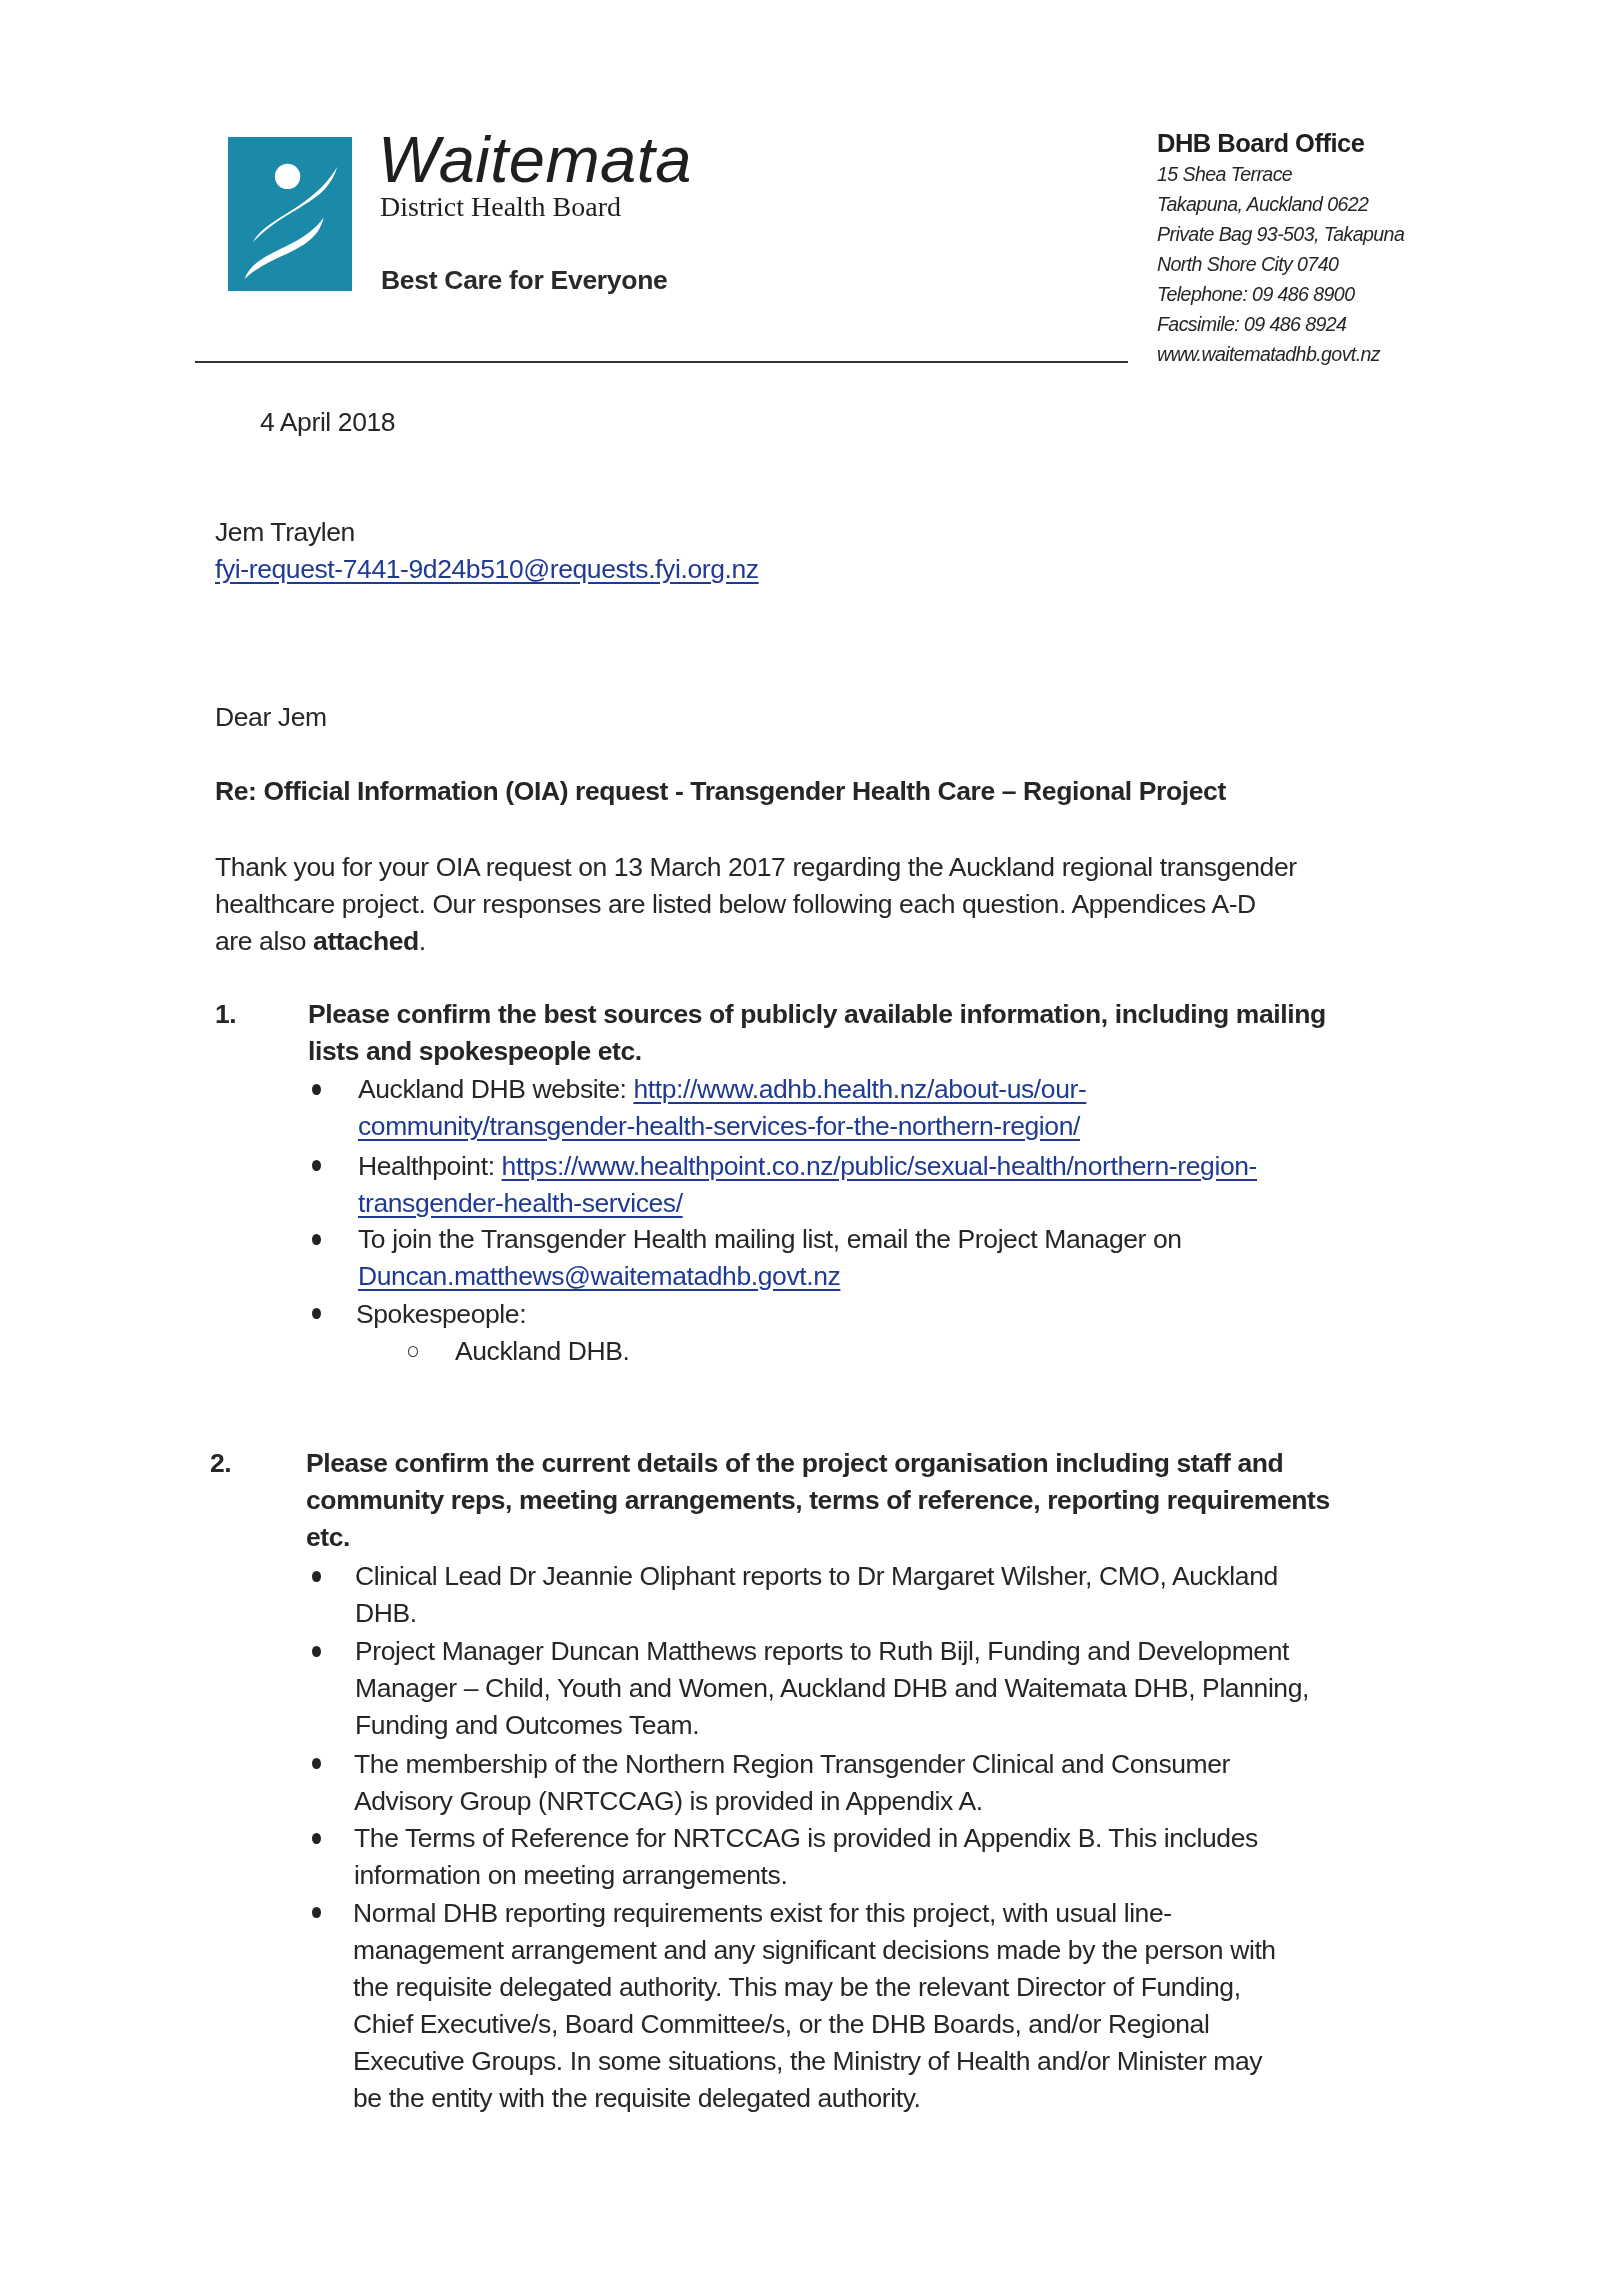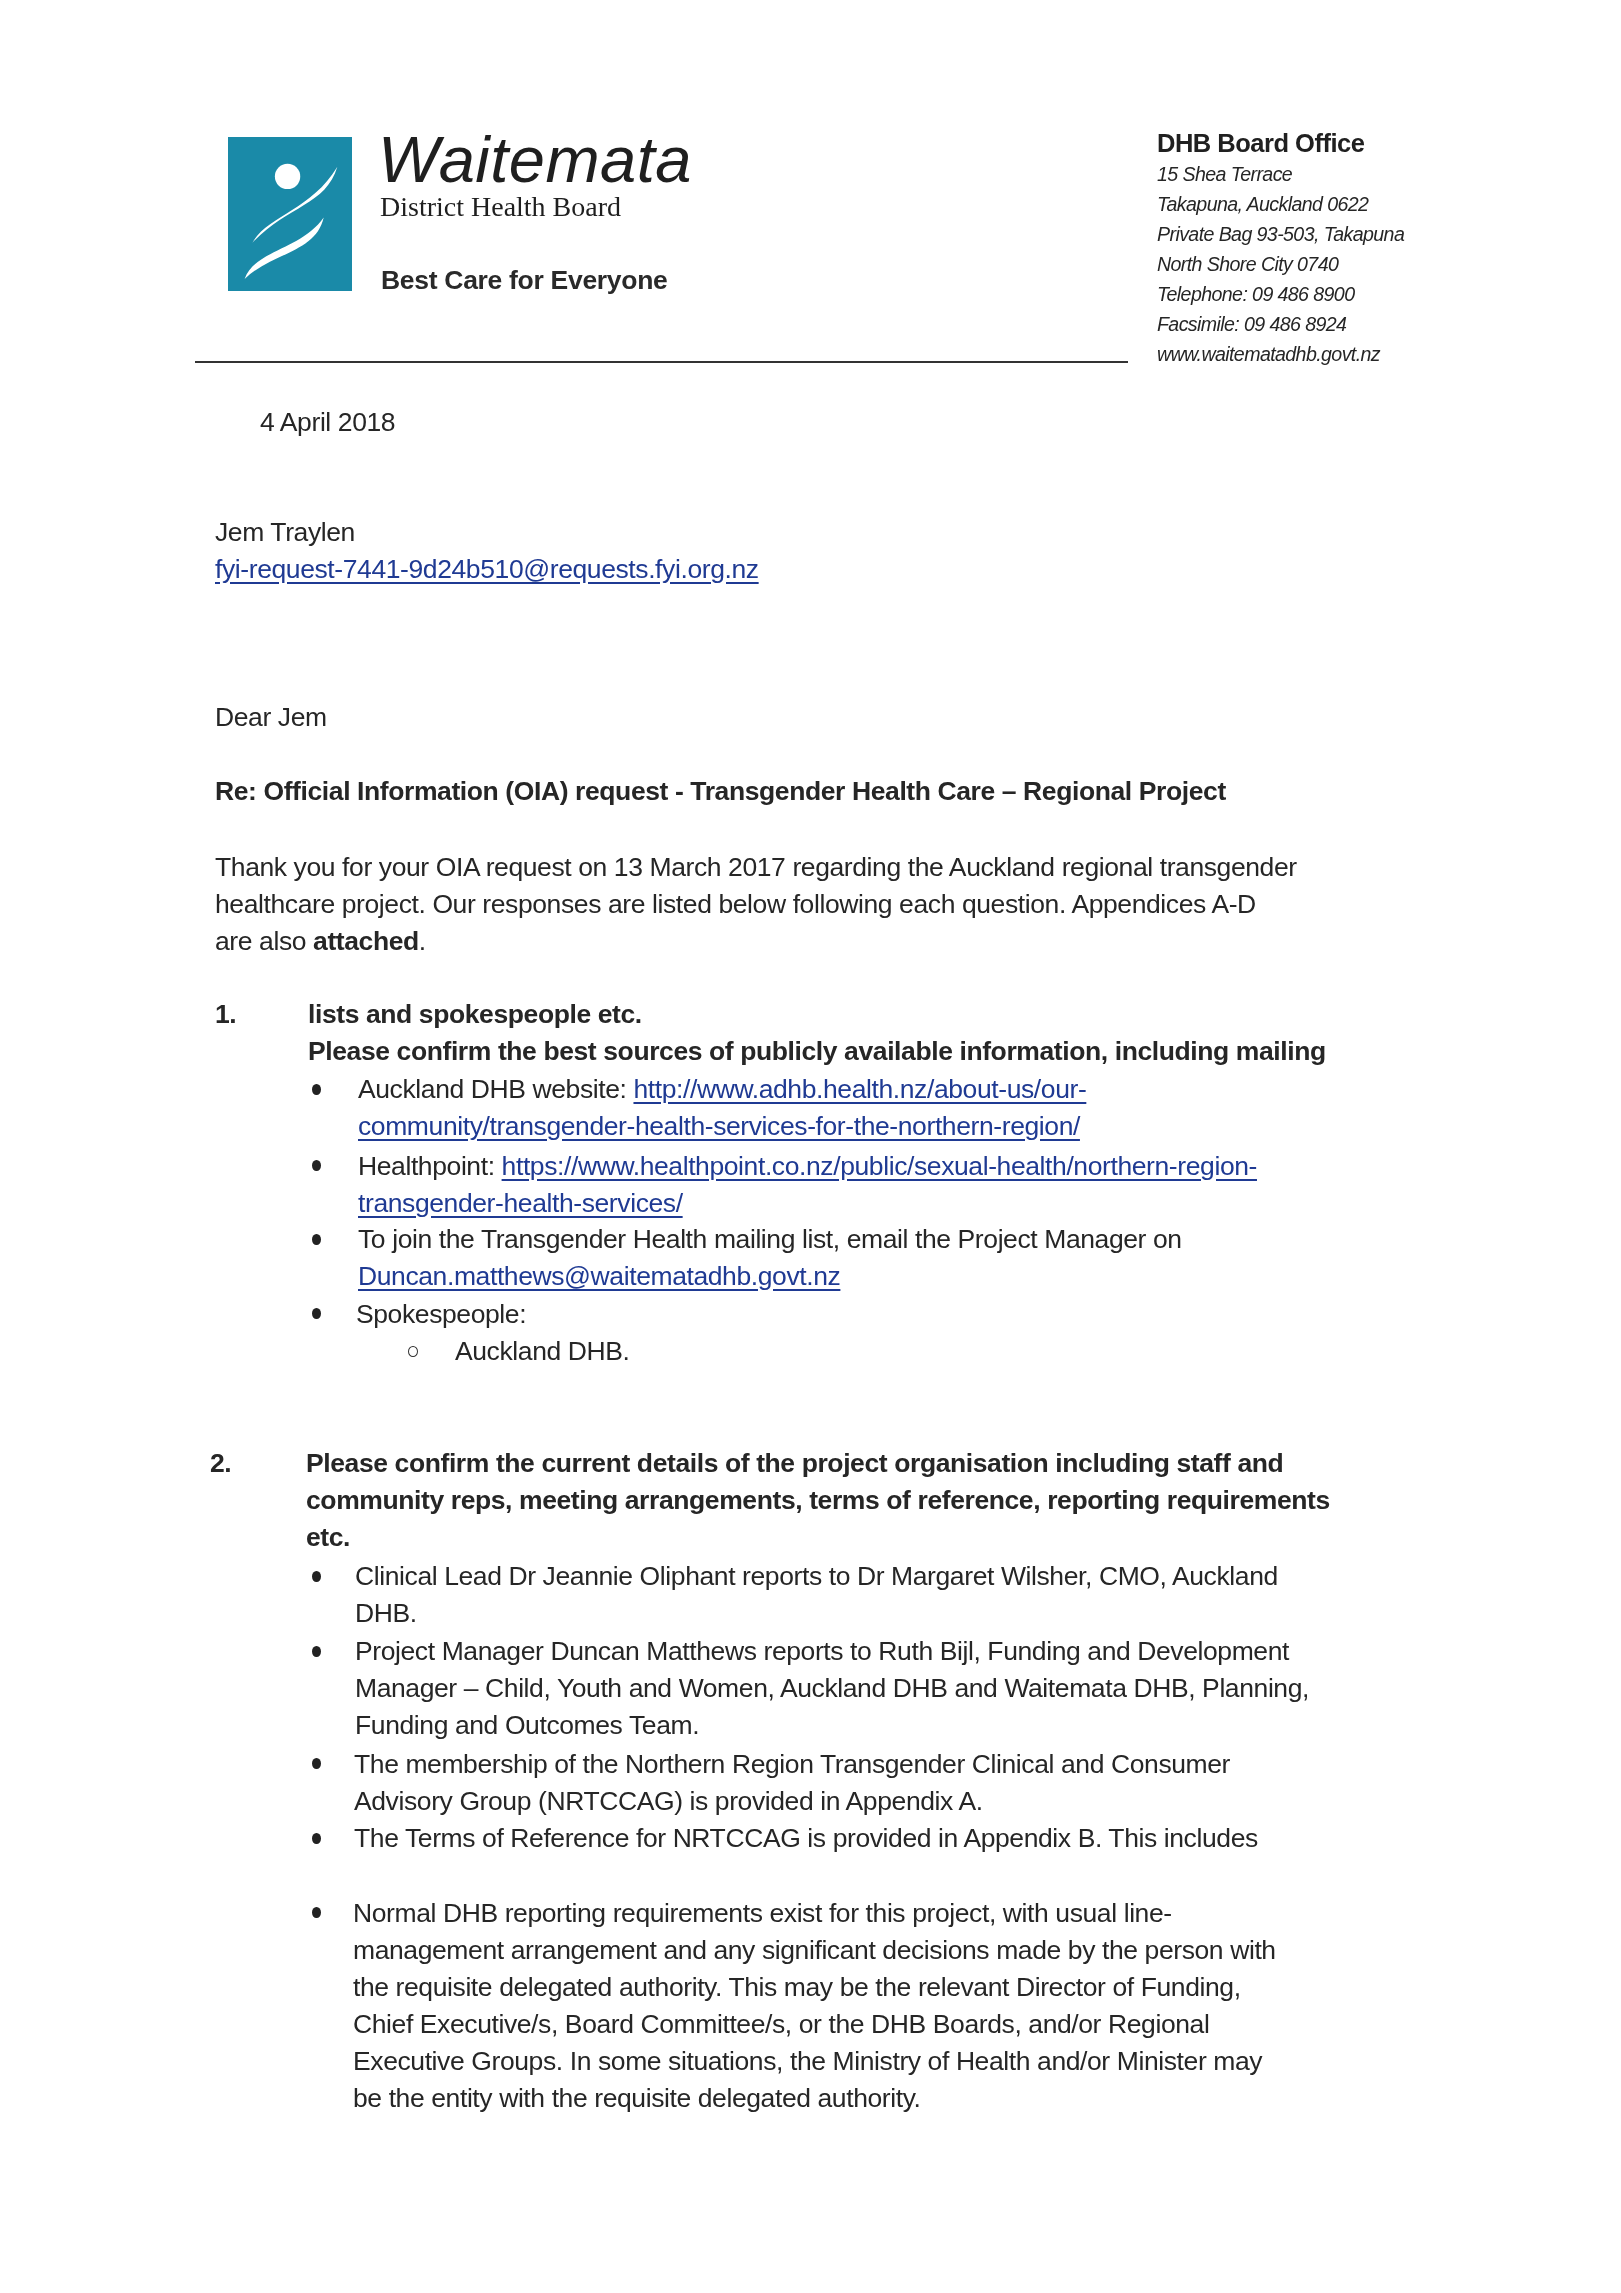--- a/index.html
+++ b/index.html
@@ -70,22 +70,22 @@
 <div class="abs text subject">Re: Official Information (OIA) request  - Transgender Health Care – Regional Project</div>
 <div class="abs text intro">
   <div>Thank you for your OIA request on 13 March 2017 regarding the Auckland regional transgender</div>
   <div>healthcare project.  Our responses are listed below following each question.  Appendices A-D</div>
   <div><span>are also </span><span class="bold">attached</span><span>.</span></div>
 </div>
 
 <div class="text">
   <div class="qnum" style="left:215px; top:996px;">1.</div>
   <div class="qtext" style="left:308px; top:996px;">
+    <div>Please confirm the best sources of publicly available information, including mailing</div>
     <div>lists and spokespeople etc.</div>
-    <div>Please confirm the best sources of publicly available information, including mailing</div>
   </div>
 
   <div class="bullet-dot" style="left:312px; top:1084px;"></div>
   <div class="bline" style="left:358px; top:1071px;">
     <div><span>Auckland DHB website: </span><span class="link">http://www.adhb.health.nz/about-us/our-</span></div>
     <div><span class="link">community/transgender-health-services-for-the-northern-region/</span></div>
   </div>
 
   <div class="bullet-dot" style="left:312px; top:1160px;"></div>
   <div class="bline" style="left:358px; top:1148px;">
@@ -132,20 +132,21 @@
 
   <div class="bullet-dot" style="left:312px; top:1758px;"></div>
   <div class="bline" style="left:354px; top:1746px;">
     <div>The membership of the Northern Region Transgender Clinical and Consumer</div>
     <div>Advisory Group (NRTCCAG) is provided in Appendix A.</div>
   </div>
 
   <div class="bullet-dot" style="left:312px; top:1833px;"></div>
   <div class="bline" style="left:354px; top:1820px;">
     <div>The Terms of Reference for NRTCCAG is provided in Appendix B. This includes</div>
+    <div>information on meeting arrangements.</div>
   </div>
 
   <div class="bullet-dot" style="left:312px; top:1907px;"></div>
   <div class="bline" style="left:353px; top:1895px;">
     <div>Normal DHB reporting requirements exist for this project, with usual line-</div>
     <div>management arrangement and any significant decisions made by the person with</div>
     <div>the requisite delegated authority. This may be the relevant Director of Funding,</div>
     <div>Chief Executive/s, Board Committee/s, or the DHB Boards, and/or Regional</div>
     <div>Executive Groups.  In some situations, the Ministry of Health and/or Minister may</div>
     <div>be the entity with the requisite delegated authority.</div>

